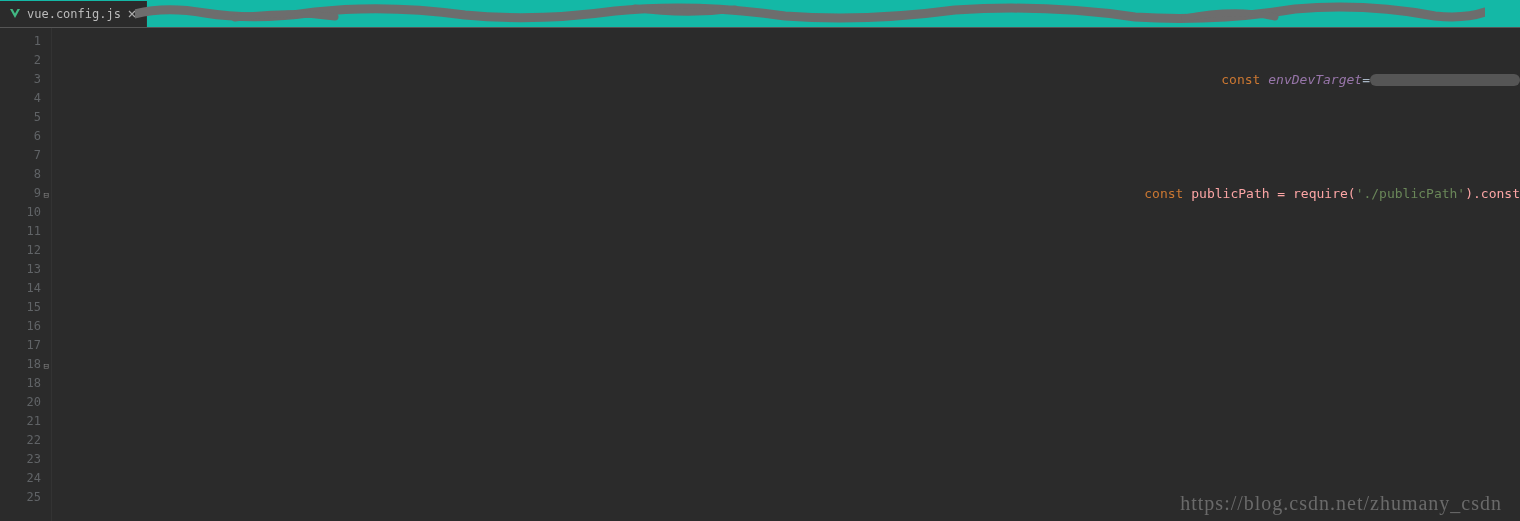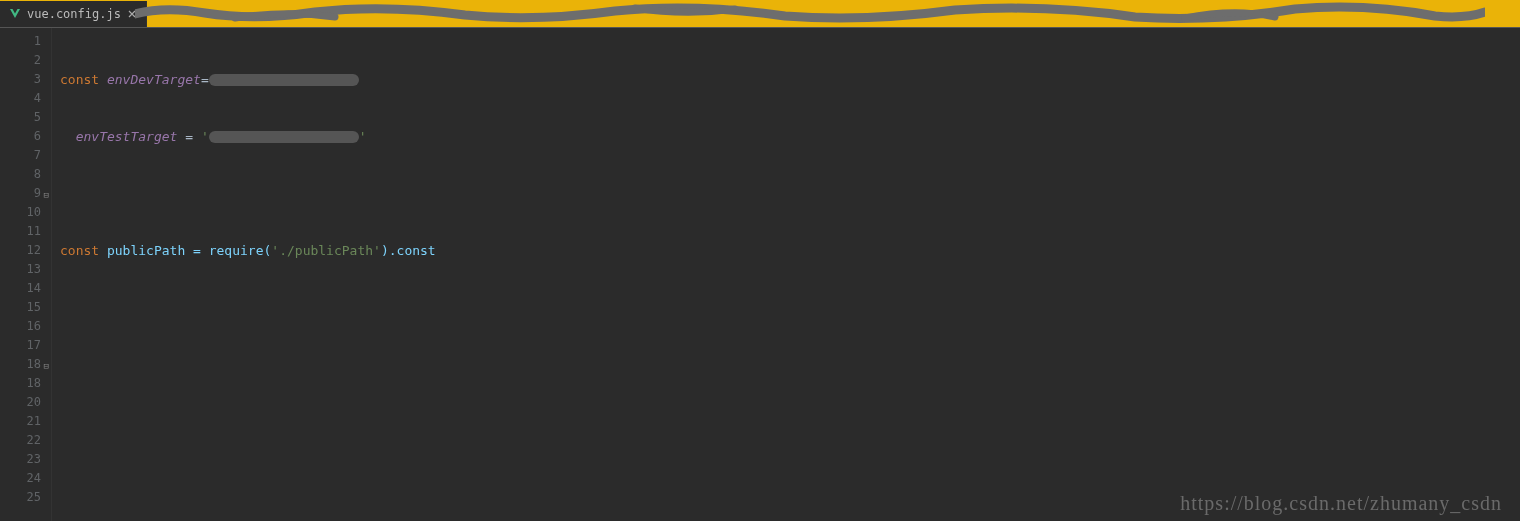--- a/index.html
+++ b/index.html
@@ -8,21 +8,21 @@
   background: #2b2b2b;
   color: #a9b7c6;
   font-size: 13px;
   width: 1520px;
   height: 521px;
   overflow: hidden;
   position: relative;
 }
 .tab-bar {
   height: 28px;
-  background: #eab308;
+  background: #14b8a6;
   border-bottom: 1px solid #555;
   display: flex;
   align-items: center;
   position: relative;
 }
 .tab {
   height: 26px;
   display: flex;
   align-items: center;
   padding: 0 8px;
@@ -91,28 +91,29 @@
   font-size: 9px;
   color: #888;
 }
 .code {
   flex: 1;
   padding-top: 4px;
   padding-left: 8px;
   line-height: 19px;
   white-space: pre;
   overflow: hidden;
+  text-align: right;
 }
 .code-line {
   height: 19px;
 }
 .kw { color: #cc7832; }
 .fi { color: #9876aa; font-style: italic; }
 .str { color: #6a8759; }
-.id { color: #7dd3fc; }
+.id { color: #fca5a5; }
 .pun { color: #a9b7c6; }
 .watermark {
   position: absolute;
   bottom: 6px;
   right: 18px;
   color: #6a6a6a;
   font-size: 20px;
   font-family: "SimSun", serif;
   letter-spacing: 1px;
   pointer-events: none;
@@ -174,21 +175,20 @@
     <div class="gutter-line">20</div>
     <div class="gutter-line">21</div>
     <div class="gutter-line">22</div>
     <div class="gutter-line">23</div>
     <div class="gutter-line">24</div>
     <div class="gutter-line">25</div>
   </div>
 
   <div class="code">
     <div class="code-line"><span class="kw">const</span><span class="fi"> envDevTarget</span><span class="pun">=</span><span class="str"><span class="redact" style="width:150px"></span></span></div>
-    <div class="code-line">  <span class="fi">envTestTarget</span><span class="pun"> = </span><span class="str">'<span class="redact" style="width:150px"></span>'</span></div>
     <div class="code-line"></div>
     <div class="code-line"><span class="kw">const</span><span class="id"> publicPath = require(</span><span class="str">'./publicPath'</span><span class="id">).const</span></div>
     <div class="code-line"></div>
     
     
     
     
     
     
     

